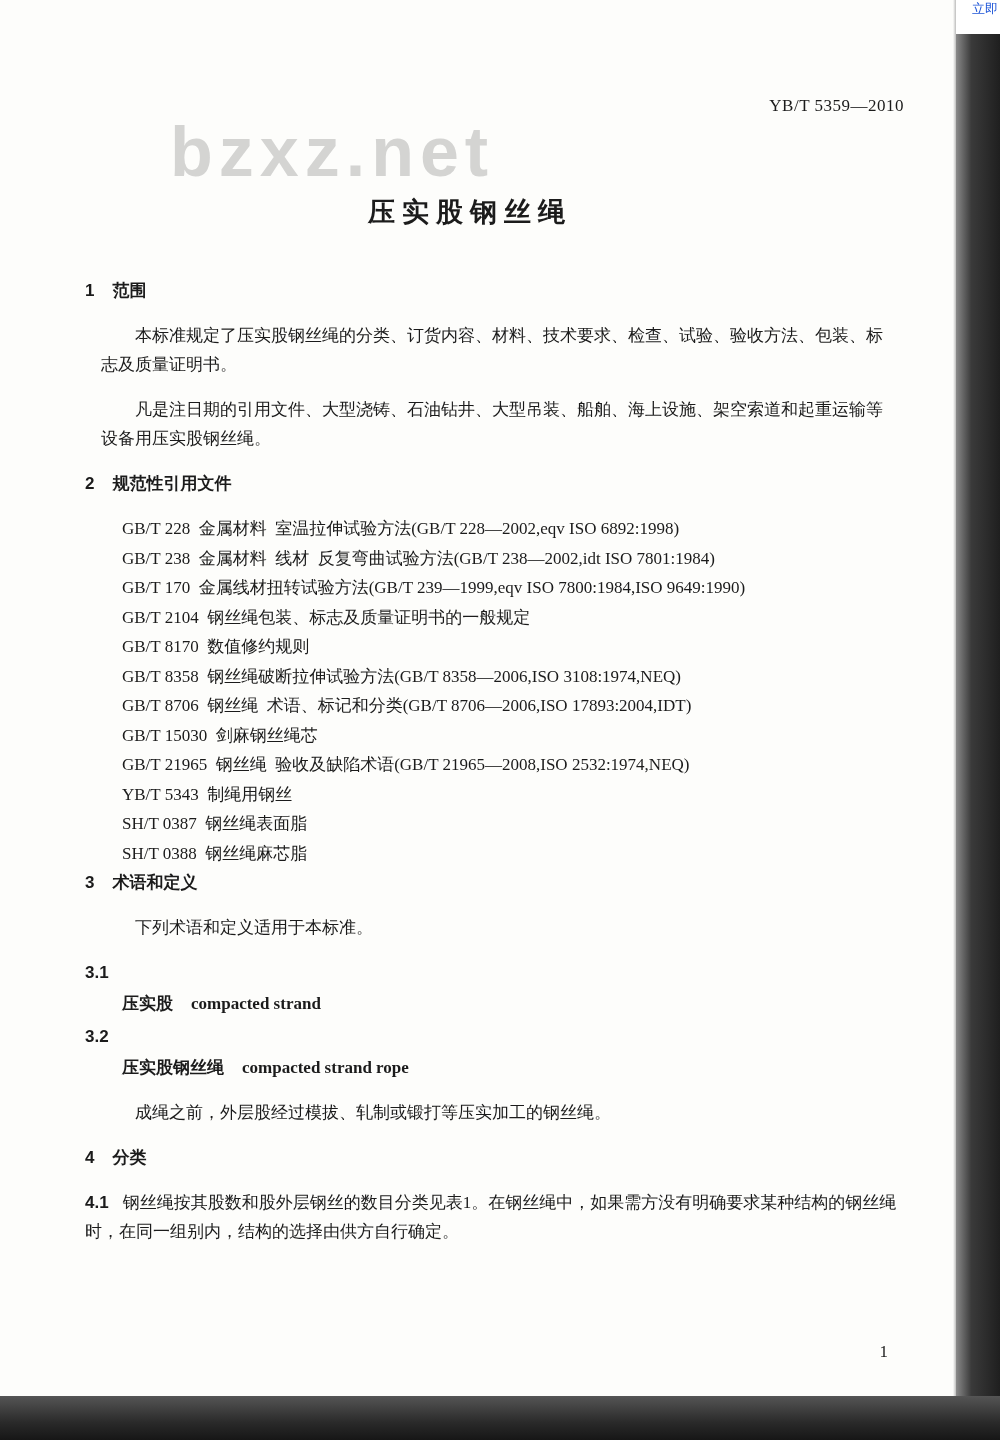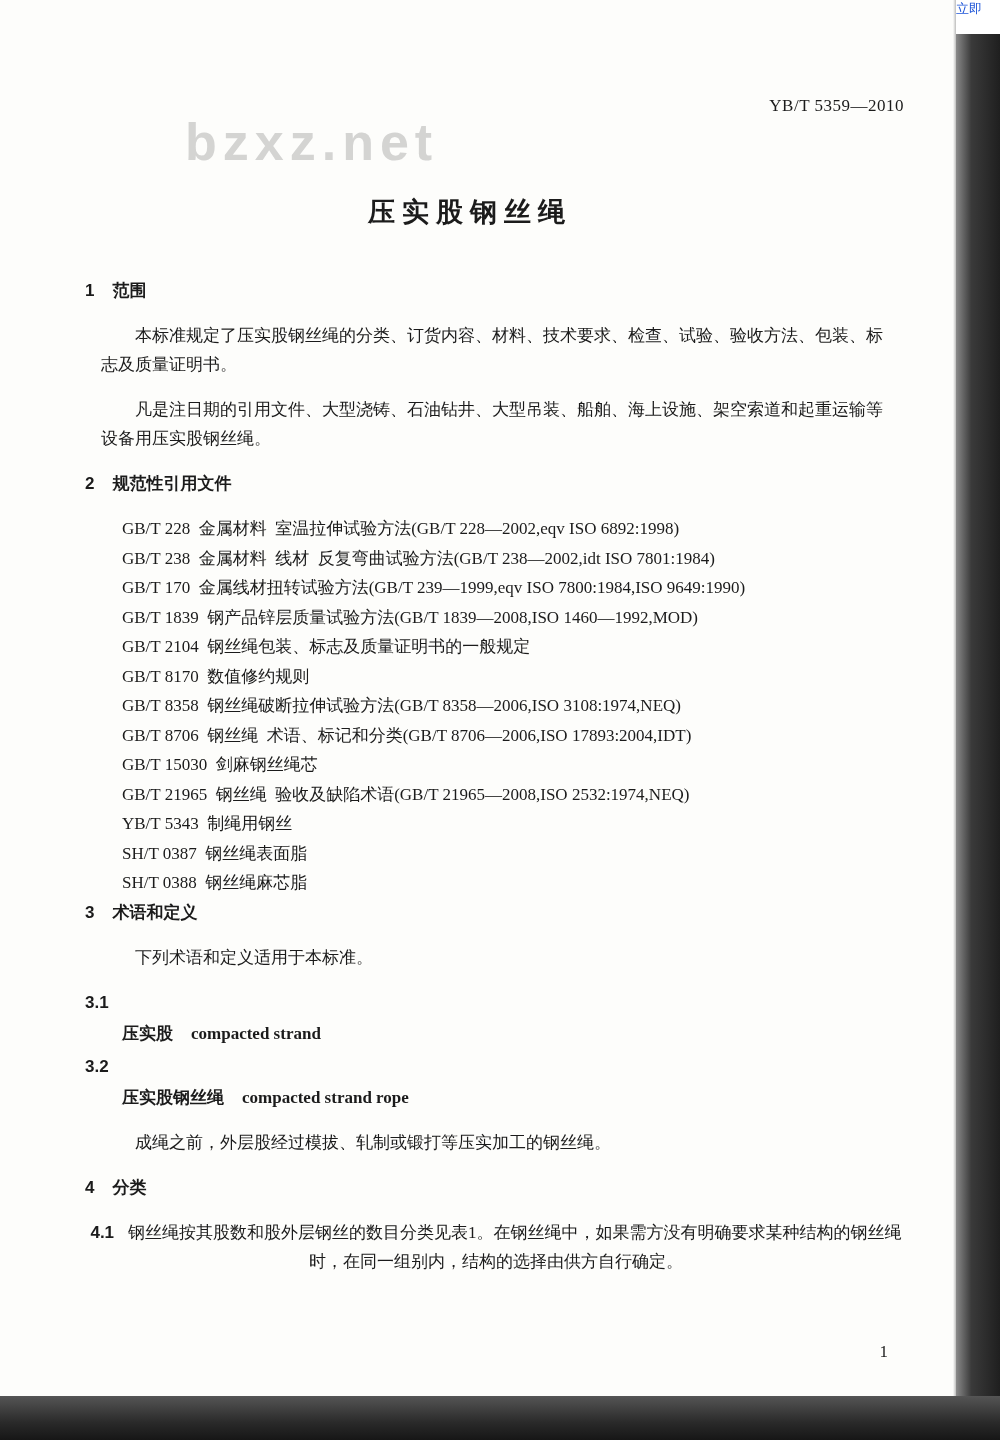--- a/index.html
+++ b/index.html
@@ -25,35 +25,35 @@
     position:absolute; top:0; bottom:44px; right:44px; width:3px;
     background:linear-gradient(90deg,rgba(0,0,0,0),rgba(0,0,0,0.25));
   }
   .corner-box {
     position:absolute; top:0; right:0; width:44px; height:34px;
     background:#ffffff;
     overflow:hidden;
     font-family:"Liberation Sans",sans-serif;
     font-size:13px; line-height:15px;
     color:#1f56d8;
-    text-align:left;
+    text-align:right;
     padding:1px 2px 0 0;
     box-sizing:border-box;
   }
   
   .doc-number {
     position:absolute; top:96px; right:96px;
     font-size:17px; letter-spacing:0.5px;
     font-weight:500;
   }
   .watermark {
-    position:absolute; top:112px; left:185px;
+    position:absolute; top:112px; left:170px;
     font-family:"Liberation Sans",sans-serif;
     font-weight:bold;
-    font-size:52px; letter-spacing:6px;
+    font-size:70px; letter-spacing:6px;
     color:rgba(150,150,150,0.40);
     user-select:none;
   }
   .doc-title {
     position:absolute; top:194px; left:0; width:940px;
     text-align:center;
     font-family:"Liberation Sans",sans-serif;
     font-weight:bold;
     font-size:27px; letter-spacing:7px;
   }
@@ -81,21 +81,21 @@
     font-family:"Liberation Sans",sans-serif;
     font-weight:bold;
     margin:4px 0 2px 0;
   }
   .term-line {
     font-family:"Liberation Sans",sans-serif;
     font-weight:bold;
     padding-left:37px;
   }
   .term-line .term-en { margin-left:18px; font-family:"Liberation Serif","DejaVu Serif",serif; }
-  .clause { margin:0;text-align:center; }
+  .clause { margin:0; }
   .clause .clause-num {
     font-family:"Liberation Sans",sans-serif;
     font-weight:bold;
     margin-right:14px;
   }
   .page-number {
     position:absolute; right:112px; bottom:78px;
     font-size:17px;
   }
 </style>
@@ -117,21 +117,20 @@
 
     <h2 class="sec-heading"><span class="sec-num">1</span><span>范围</span></h2>
     <p class="para">本标准规定了压实股钢丝绳的分类、订货内容、材料、技术要求、检查、试验、验收方法、包装、标志及质量证明书。</p>
     <p class="para">凡是注日期的引用文件、大型浇铸、石油钻井、大型吊装、船舶、海上设施、架空索道和起重运输等设备用压实股钢丝绳。</p>
 
     <h2 class="sec-heading mt-sec"><span class="sec-num">2</span><span>规范性引用文件</span></h2>
     <div class="refs">
       <div class="ref">GB/T 228  金属材料  室温拉伸试验方法(GB/T 228—2002,eqv ISO 6892:1998)</div>
       <div class="ref">GB/T 238  金属材料  线材  反复弯曲试验方法(GB/T 238—2002,idt ISO 7801:1984)</div>
       <div class="ref">GB/T 170  金属线材扭转试验方法(GB/T 239—1999,eqv ISO 7800:1984,ISO 9649:1990)</div>
-      <div class="ref">GB/T 1839  钢产品锌层质量试验方法(GB/T 1839—2008,ISO 1460—1992,MOD)</div>
       <div class="ref">GB/T 2104  钢丝绳包装、标志及质量证明书的一般规定</div>
       <div class="ref">GB/T 8170  数值修约规则</div>
       <div class="ref">GB/T 8358  钢丝绳破断拉伸试验方法(GB/T 8358—2006,ISO 3108:1974,NEQ)</div>
       <div class="ref">GB/T 8706  钢丝绳  术语、标记和分类(GB/T 8706—2006,ISO 17893:2004,IDT)</div>
       <div class="ref">GB/T 15030  剑麻钢丝绳芯</div>
       <div class="ref">GB/T 21965  钢丝绳  验收及缺陷术语(GB/T 21965—2008,ISO 2532:1974,NEQ)</div>
       <div class="ref">YB/T 5343  制绳用钢丝</div>
       <div class="ref">SH/T 0387  钢丝绳表面脂</div>
       <div class="ref">SH/T 0388  钢丝绳麻芯脂</div>
     </div>

